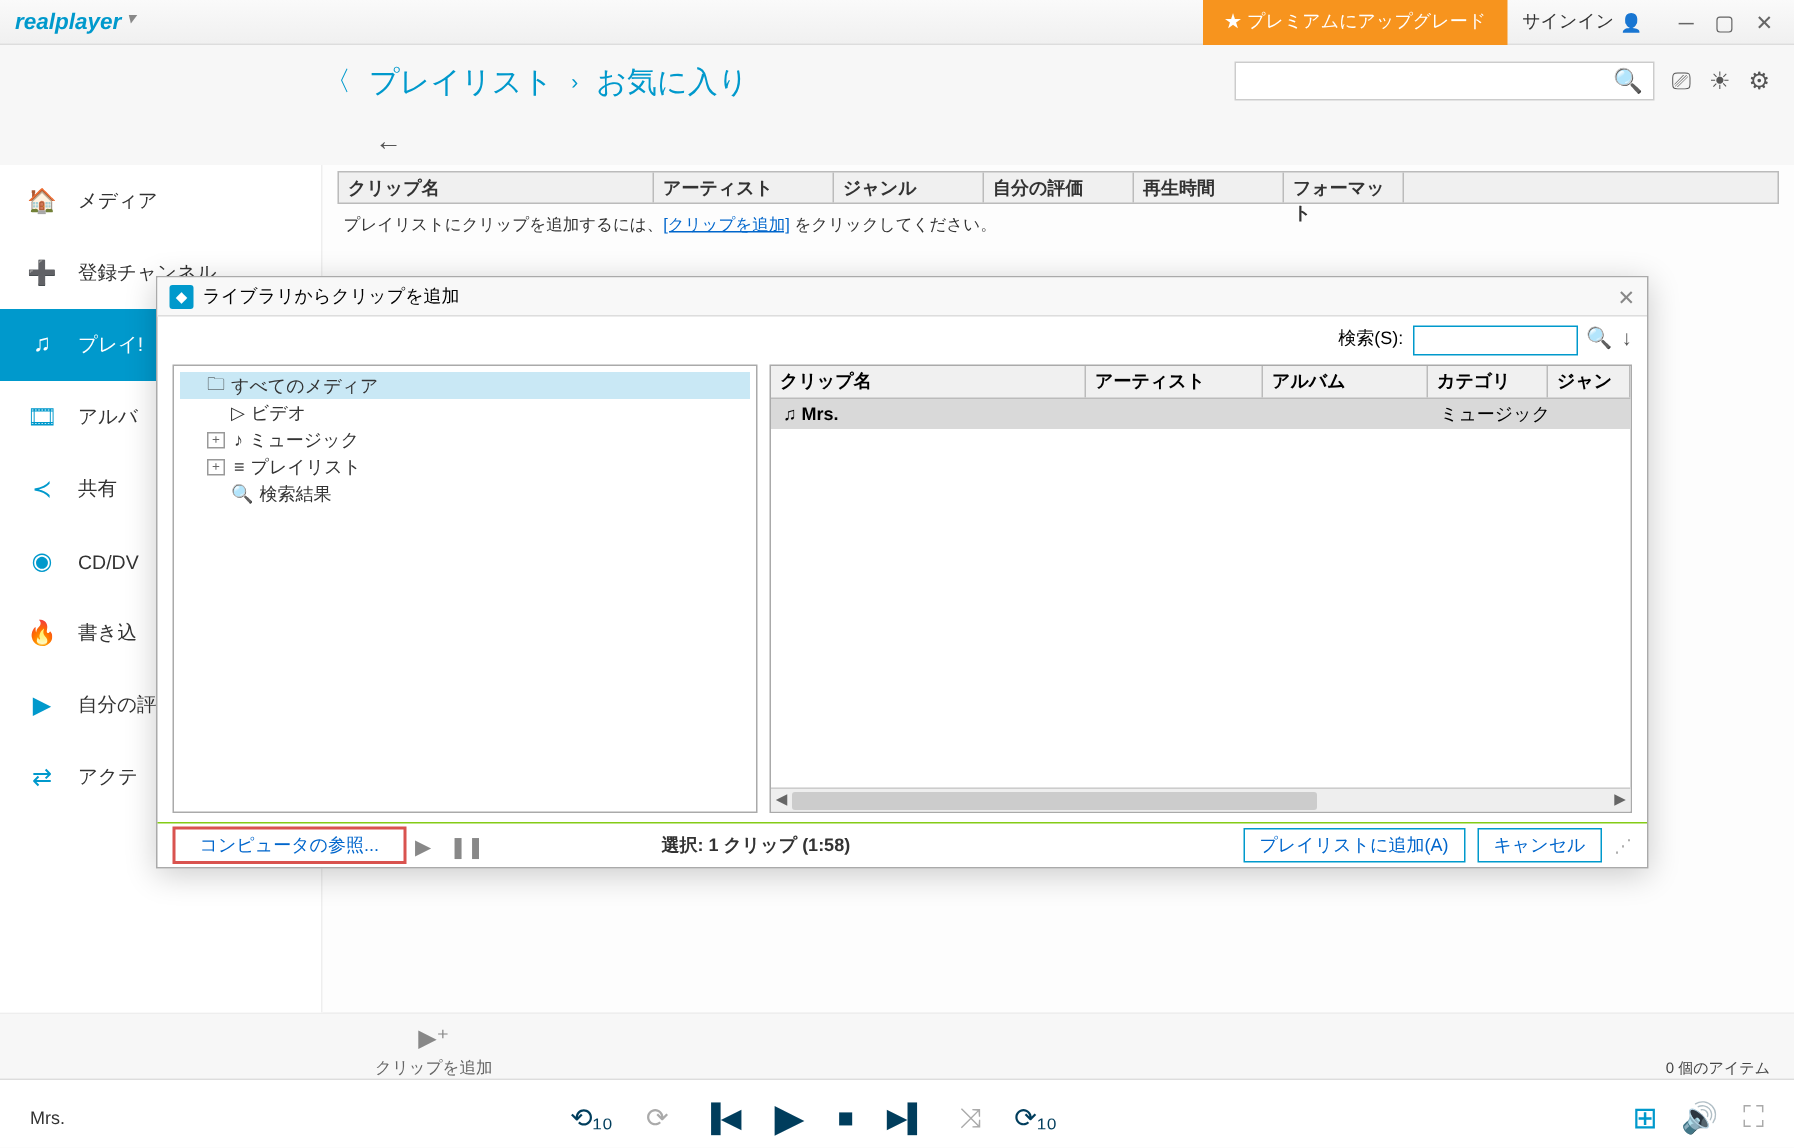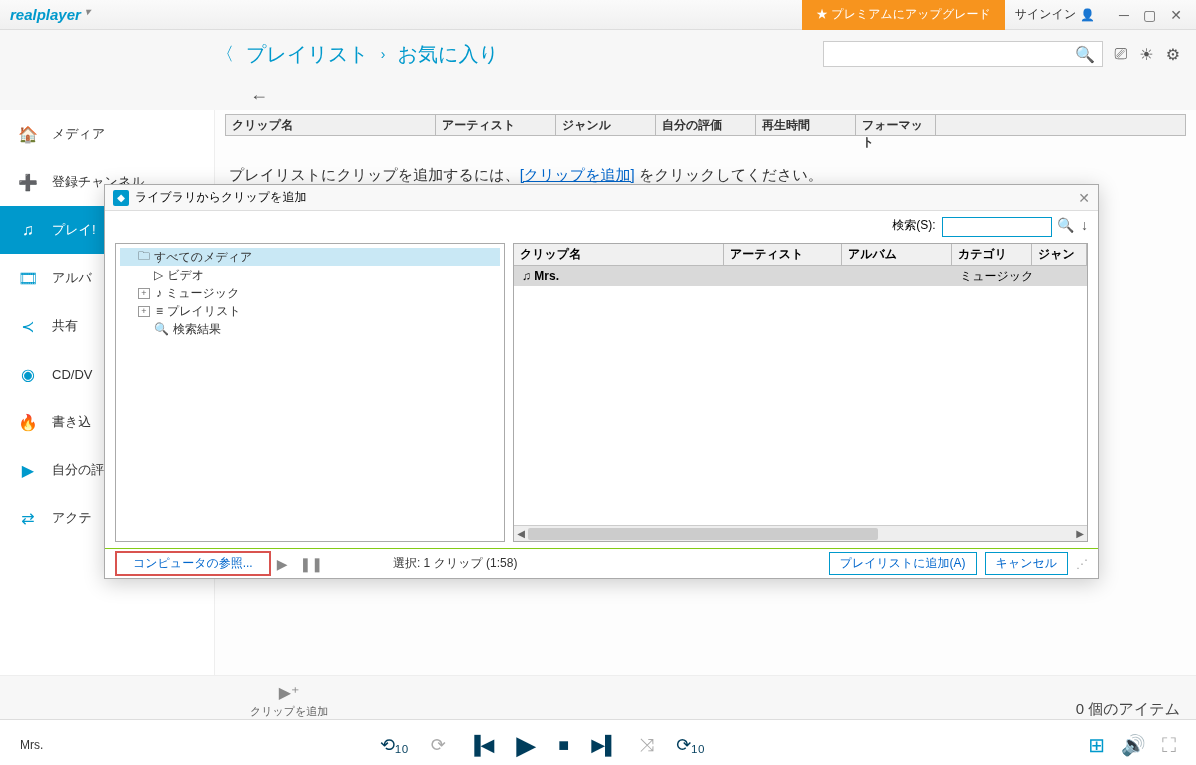--- a/index.html
+++ b/index.html
@@ -25,21 +25,21 @@
 .backarrow { color: #555; font-size: 18px; }
 .main { display: flex; height: calc(765px - 30px - 48px - 32px - 90px); background: #fdfdfd; }
 .sidebar { width: 215px; background: #fff; border-right: 1px solid #eee; padding-top: 0; }
 .sb-item { display: flex; align-items: center; height: 48px; padding-left: 18px; gap: 14px; font-size: 13px; color: #333; cursor: pointer; }
 .sb-item.active { background: #0099cc; color: #fff; }
 .sb-item.active .sb-ic { color: #fff; }
 .sb-ic { width: 20px; color: #0099cc; text-align: center; font-size: 16px; }
 .content { flex: 1; position: relative; padding: 4px 10px; }
 .thead { display: flex; border: 1px solid #bbb; background: #f0f0f0; height: 22px; font-size: 12px; }
 .th { border-right: 1px solid #bbb; padding: 2px 6px; font-weight: bold; color: #333; }
-.hint { font-size: 15px; color: #333; padding: 6px 0 0 4px; margin-top: 24px; }
+.hint { font-size: 11px; color: #333; padding: 6px 0 0 4px; }
 .hint a { color: #0066cc; text-decoration: underline; }
 .dialog { position: absolute; left: 104px; top: 184px; width: 995px; height: 395px; background: #fff; border: 1px solid #aaa; box-shadow: 0 4px 20px rgba(0,0,0,0.2); display: flex; flex-direction: column; }
 .dlg-title { height: 26px; display: flex; align-items: center; padding: 0 8px; font-size: 12px; border-bottom: 1px solid #ddd; background: #f8f8f8; }
 .dlg-title .ticon { width: 16px; height: 16px; background: #0099cc; border-radius: 2px; margin-right: 6px; display: inline-flex; align-items: center; justify-content: center; color: #fff; font-size: 10px; }
 .dlg-close { margin-left: auto; color: #888; cursor: pointer; font-size: 14px; }
 .dlg-body { flex: 1; display: flex; flex-direction: column; }
 .dlg-search { display: flex; justify-content: flex-end; align-items: flex-start; padding: 6px 10px; gap: 6px; font-size: 12px; }
 .dlg-search input { width: 110px; height: 20px; border: 1px solid #0099cc; padding: 0 4px; }
 .dlg-search .sic { color: #555; font-size: 14px; }
 .dlg-panes { flex: 1; display: flex; gap: 8px; padding: 0 10px 6px 10px; }
@@ -53,27 +53,27 @@
 .list-body { flex: 1; overflow: auto; }
 .list-row { display: flex; font-size: 12px; height: 20px; align-items: center; }
 .list-row.sel { background: #d9d9d9; }
 .lc { padding: 0 8px; overflow: hidden; white-space: nowrap; }
 .list-scroll { height: 16px; background: #eee; border-top: 1px solid #ccc; position: relative; }
 .list-scroll .thumb { position: absolute; left: 14px; top: 2px; width: 350px; height: 12px; background: #ccc; border-radius: 2px; }
 .list-scroll .arr { position: absolute; top: 0; width: 14px; text-align: center; color: #666; font-size: 10px; line-height: 16px; }
 .dlg-foot { height: 30px; display: flex; align-items: center; padding: 0 10px; border-top: 1px solid #84cc16; font-size: 12px; }
 .browse-btn { border: 2px solid #d9534f; color: #0066cc; padding: 2px 16px; font-size: 12px; cursor: pointer; background: #fff; }
 .pctl { color: #888; font-size: 14px; margin: 0 6px; }
-.sel-info { margin-left: 64px; color: #333; }
+.sel-info { margin-left: 112px; color: #333; font-weight: bold; }
 .dlg-btns { margin-left: auto; display: flex; gap: 8px; }
 .dlg-btn { border: 1px solid #0099cc; color: #0066cc; padding: 2px 10px; font-size: 12px; background: #fff; cursor: pointer; }
 .grip { margin-left: 8px; color: #aaa; font-size: 12px; }
 .toolbar2 { height: 44px; display: flex; align-items: flex-end; padding: 0 16px 0 250px; background: #f7f7f7; border-top: 1px solid #eee; }
 .addclip { display: flex; flex-direction: column; align-items: center; font-size: 11px; color: #666; gap: 2px; }
-.itemcount { margin-left: auto; font-size: 15px; color: #444; }
+.itemcount { margin-left: auto; font-size: 10px; color: #444; }
 .player { height: 88px; background: #fff; border-top: 1px solid #ddd; display: flex; flex-direction: column; }
 .player-main { display: flex; align-items: center; height: 50px; padding: 0 20px; }
 .now-playing { font-size: 12px; color: #333; width: 280px; }
 .controls { display: flex; gap: 22px; align-items: center; margin-left: 80px; }
 .ctrl { color: #003d5c; font-size: 18px; cursor: pointer; }
 .ctrl.big { font-size: 26px; }
 .ctrl.light { color: #aaa; }
 .right-ctrls { margin-left: auto; display: flex; gap: 16px; align-items: center; }
 .rc { color: #0099cc; font-size: 20px; }
 </style>

